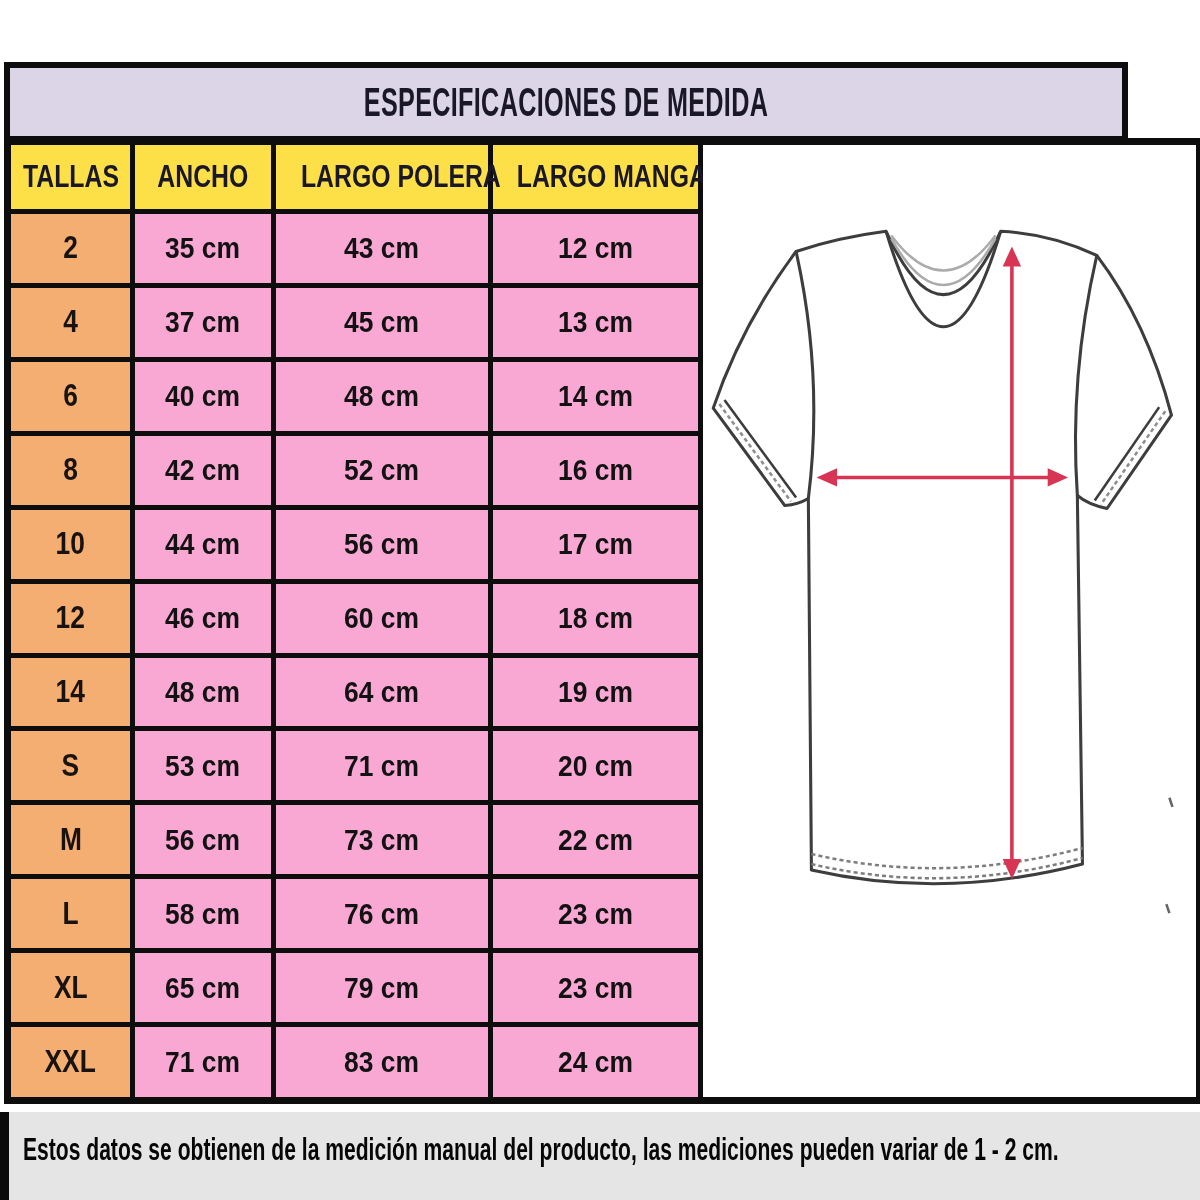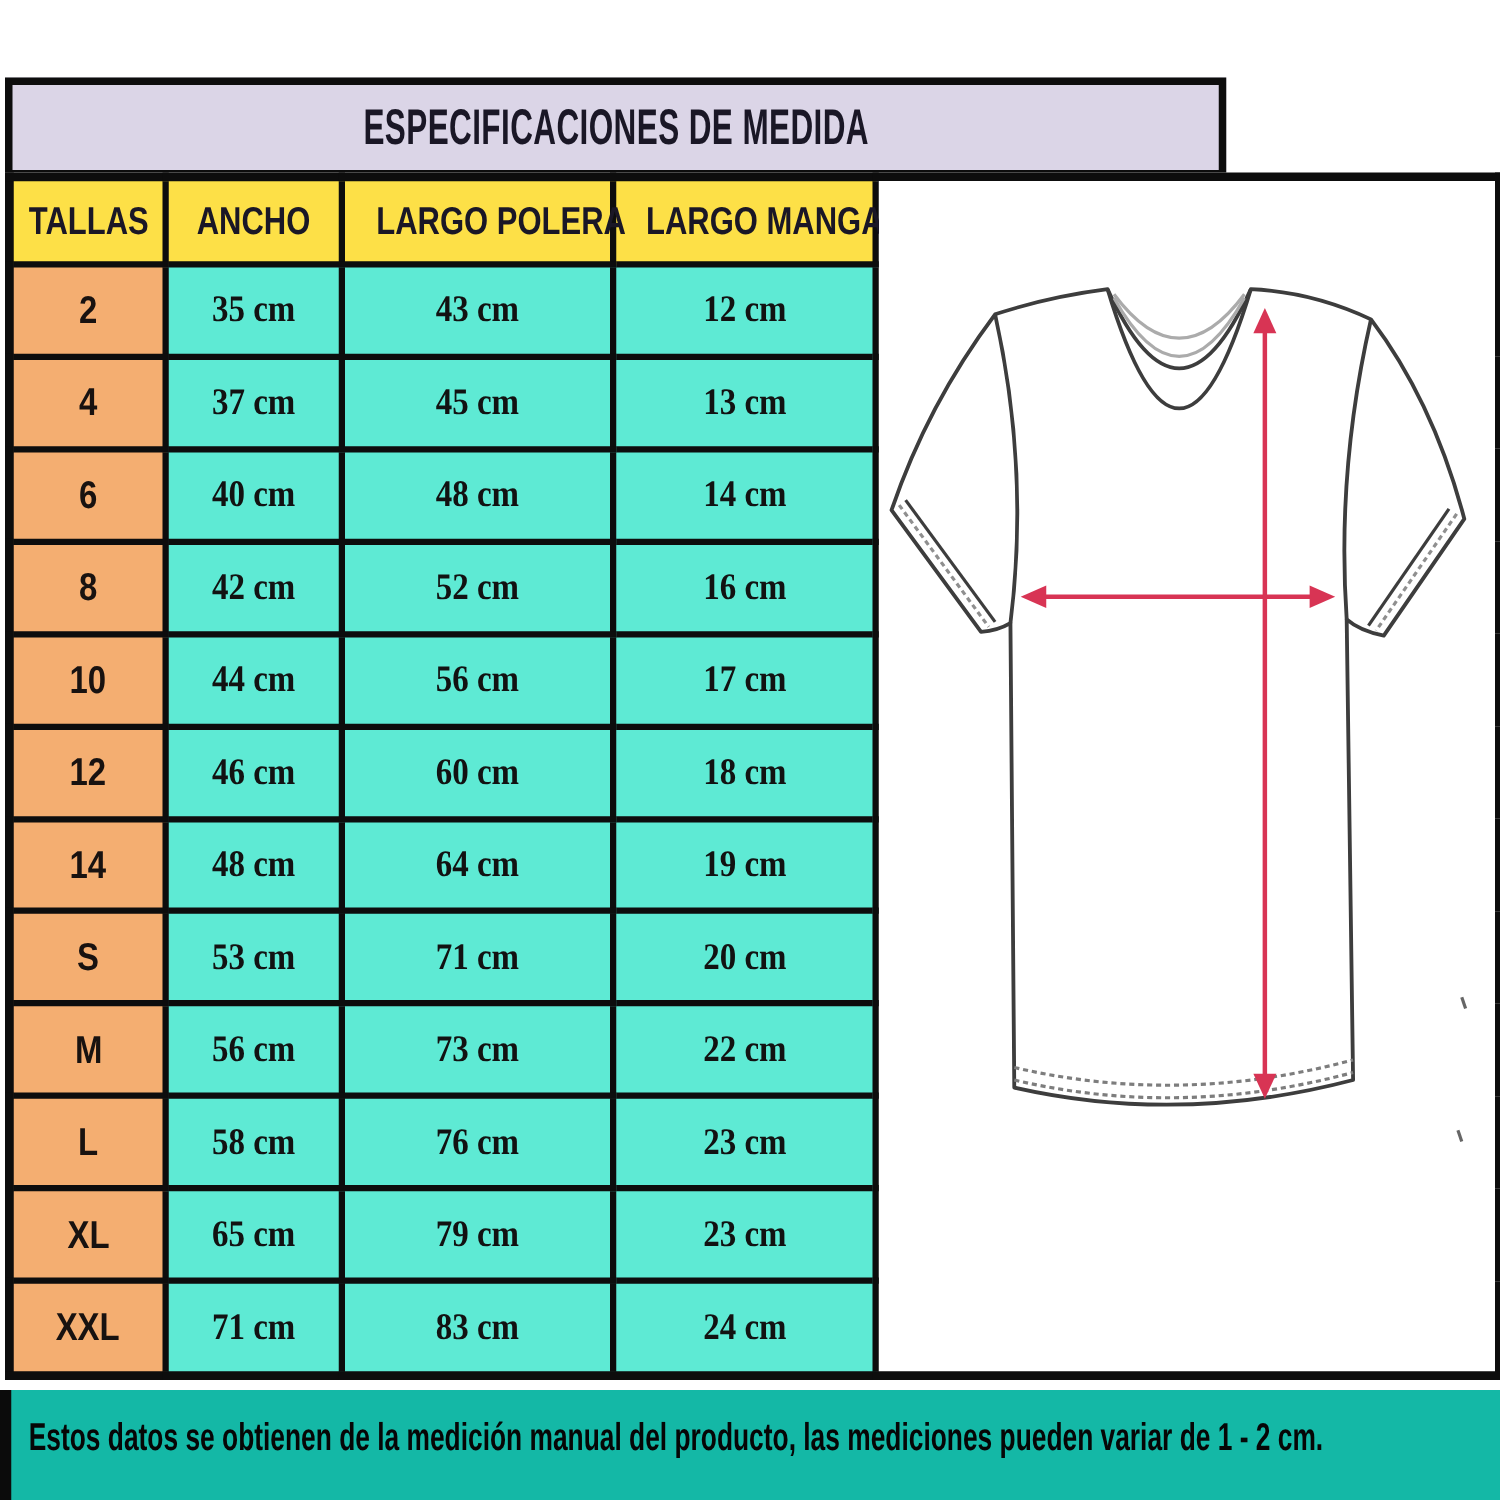--- a/index.html
+++ b/index.html
@@ -4,43 +4,43 @@
 <style>
   html,body{margin:0;padding:0;}
   body{
     width:1200px;height:1200px;position:relative;background:#ffffff;overflow:hidden;
     font-family:"Liberation Sans","DejaVu Sans",sans-serif;
   }
   
   .sq{display:inline-block;white-space:nowrap;transform:scaleX(var(--sx,.8));font-weight:bold;}
 
   .banner{
-    position:absolute;left:4px;top:62px;width:977px;height:80px;box-sizing:border-box;
+    position:absolute;left:4px;top:62px;width:1124px;height:80px;box-sizing:border-box;
     background:#dbd5e7;border:6px solid #0d0d0d;
     display:flex;align-items:center;justify-content:center;
   }
   .banner .sq{font-size:40px;--sx:.63;color:#1a1726;letter-spacing:.5px;}
 
   table.spec{
     position:absolute;left:4px;top:138px;width:1192px;height:966px;
     border-collapse:collapse;table-layout:fixed;border:7px solid #0d0d0d;background:#fff;
   }
   .spec th,.spec td{border:5px solid #0d0d0d;text-align:center;vertical-align:middle;padding:0;}
   .spec tr.hdr th{background:#fde047;height:64px;}
   .spec tr.hdr .sq{font-size:31px;--sx:.8;color:#1a1726;}
   .spec th.talla{background:#f4ae71;}
   .spec th.talla .sq{font-size:31px;--sx:.85;color:#181210;}
-  .spec td.val{background:#5eead4;font-family:Liberation Serif, serif;}
+  .spec td.val{background:#f9a8d4;}
   .spec td.val .sq{font-size:30px;--sx:.88;color:#121212;}
   .spec td.shirt{background:#ffffff;position:relative;}
   .spec td.shirt svg{position:absolute;left:0;top:0;width:100%;height:100%;}
 
   .note{
     position:absolute;left:0;top:1112px;width:1200px;height:88px;box-sizing:border-box;
-    background:#14b8a6;border-left:9px solid #0b0b0b;
+    background:#e5e5e5;border-left:9px solid #0b0b0b;
   }
   .note .sq{position:absolute;left:14px;top:20px;font-size:31px;--sx:.68;
     transform-origin:left center;color:#060606;}
 </style>
 </head>
 <body>
 
 <div class="banner">
   <span class="sq">ESPECIFICACIONES DE MEDIDA</span>
 </div>

